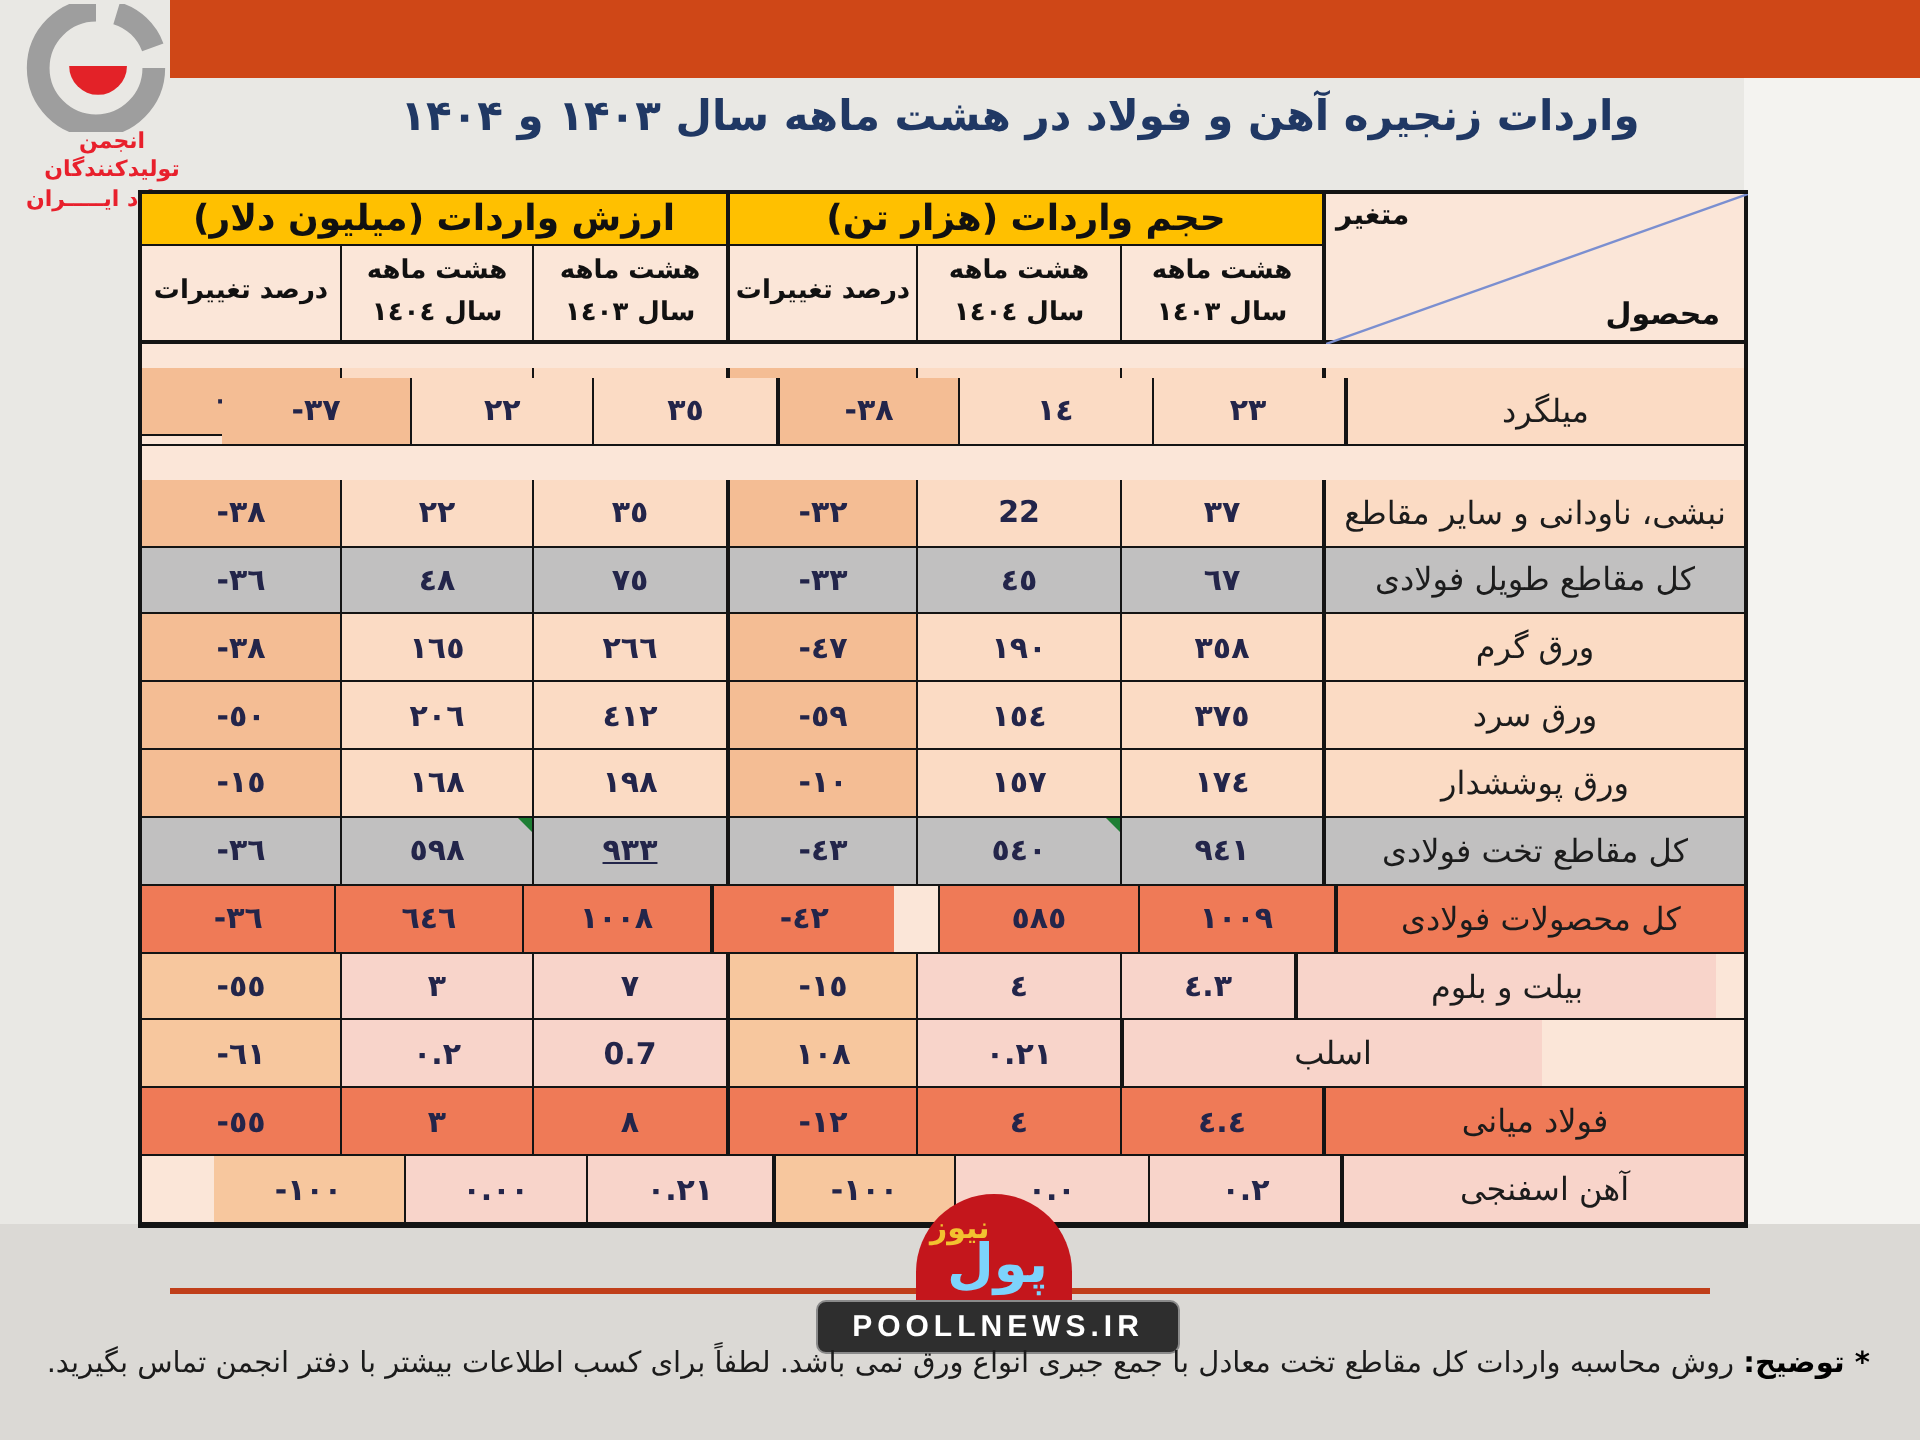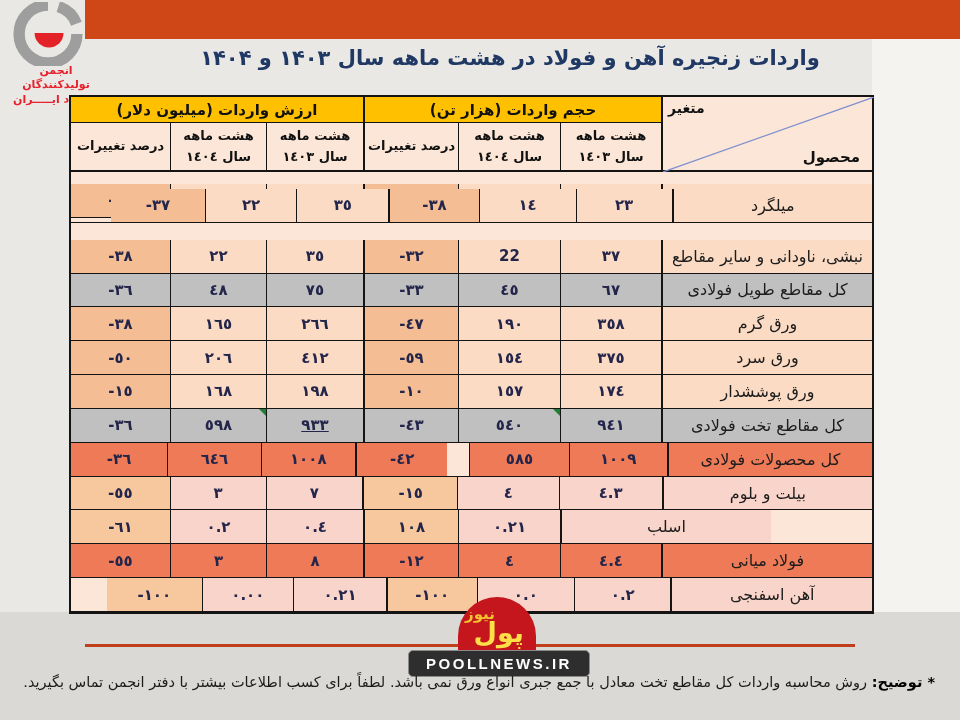--- a/index.html
+++ b/index.html
@@ -18,21 +18,21 @@
   
   .assoc{position:absolute;left:6px;top:2px;width:104px;}
   .assoc-caption{position:absolute;left:4px;top:64px;width:104px;text-align:center;
     direction:rtl;font-size:11px;line-height:1.3;font-weight:bold;color:#E8202C;}
 
   
   .tbl{position:absolute;left:69px;top:95px;width:801px;height:515px;
     border:2px solid #141414;direction:ltr;background:#FBE6D8;}
   .hcell{position:absolute;box-sizing:border-box;display:flex;align-items:center;
     justify-content:center;direction:rtl;color:#111;}
-  .grp{height:26px;top:0;background:#FFC000;font-weight:bold;font-size:15px;
+  .grp{height:26px;top:0;background:#FFC000;font-weight:bold;font-size:18px;
     border-bottom:1px solid #141414;}
   .grp-value{left:0;width:292px;}
   .grp-volume{left:292px;width:298px;border-left:2px solid #141414;}
   .sub{top:26px;height:49px;background:#FBE6D8;font-weight:bold;font-size:13px;
     flex-direction:column;line-height:1.55;border-bottom:2px solid #141414;text-align:center;}
   .sub+.sub{border-left:1px solid #141414;}
   .s0{left:0;width:99px;}
   .s1{left:99px;width:96px;border-left:1px solid #141414;}
   .s2{left:195px;width:97px;border-left:1px solid #141414;}
   .s3{left:292px;width:95px;border-left:2px solid #141414 !important;}
@@ -56,21 +56,21 @@
   .r-b .cell{background:#F8D4CA;}   .r-b .chg{background:#F7C79E;}
   .r-gray .cell{background:#C1C0C0;}
   .r-salmon .cell{background:#EF7A57;}
   .flag::before{content:"";position:absolute;top:0;right:0;width:0;height:0;
     border-top:7px solid #1E7E34;border-left:7px solid transparent;}
 
   
   .divider{position:absolute;left:85px;top:644px;width:770px;height:3px;background:#C03F1A;}
   .pn-arch{position:absolute;left:458px;top:597px;width:78px;height:80px;background:#C4161C;
     border-radius:40px 40px 8px 8px;}
-  .pn-main{position:absolute;right:12px;top:20px;color:#fde047;font-size:27px;font-weight:bold;direction:rtl;}
+  .pn-main{position:absolute;right:12px;top:20px;color:#7dd3fc;font-size:27px;font-weight:bold;direction:rtl;}
   .pn-sub{position:absolute;left:7px;top:8px;color:#F2C230;font-size:15px;font-weight:bold;direction:rtl;}
   .pn-bar{position:absolute;left:408px;top:650px;width:180px;height:25px;background:#2E2E2E;
     border:1px solid #8a8a8a;border-radius:5px;display:flex;align-items:center;justify-content:center;
     font-family:"Liberation Sans",sans-serif;font-size:15px;font-weight:bold;color:#fff;letter-spacing:2.5px;}
   .footer-note{position:absolute;right:25px;top:674px;direction:rtl;font-size:14.5px;color:#1b1b1b;}
   .footer-note b{font-weight:bold;color:#000;}
 </style>
 </head>
 <body>
 
@@ -206,27 +206,27 @@
           <div class="cell num" style="width: 102px; margin-left: 22px;">٥٨٥</div>
           <div class="cell num" style="width: 101px;">١٠٠٩</div>
           <div class="cell prod sep" style="width: 211px;">کل محصولات فولادی</div>
         </div>
         <div class="row r-b" style="top: 379.615px; height: 33.8462px;">
           <div class="cell num chg" style="width: 99px;">-٥٥</div>
           <div class="cell num" style="width: 96px;">٣</div>
           <div class="cell num" style="width: 97px;">٧</div>
           <div class="cell num chg sep" style="width: 95px;">-١٥</div>
           <div class="cell num" style="width: 102px;">٤</div>
-          <div class="cell num" style="width: 103px;">٤.٣</div>
+          <div class="cell num" style="width: 87px;">٤.٣</div>
           <div class="cell prod sep" style="width: 211px;">بیلت و بلوم</div>
         </div>
         <div class="row r-b" style="top: 413.462px; height: 33.8462px;">
           <div class="cell num chg" style="width: 99px;">-٦١</div>
           <div class="cell num" style="width: 96px;">٠.٢</div>
-          <div class="cell num" style="width: 97px;">٠.٤</div>
+          <div class="cell num" style="width: 97px;">0.7</div>
           <div class="cell num chg sep" style="width: 95px;">١٠٨</div>
           <div class="cell num" style="width: 102px;">٠.٢١</div>
           <div class="cell prod sep" style="width: 211px;">اسلب</div>
         </div>
         <div class="row r-salmon" style="top: 447.308px; height: 33.8462px;">
           <div class="cell num chg" style="width: 99px;">-٥٥</div>
           <div class="cell num" style="width: 96px;">٣</div>
           <div class="cell num" style="width: 97px;">٨</div>
           <div class="cell num chg sep" style="width: 95px;">-١٢</div>
           <div class="cell num" style="width: 102px;">٤</div>

